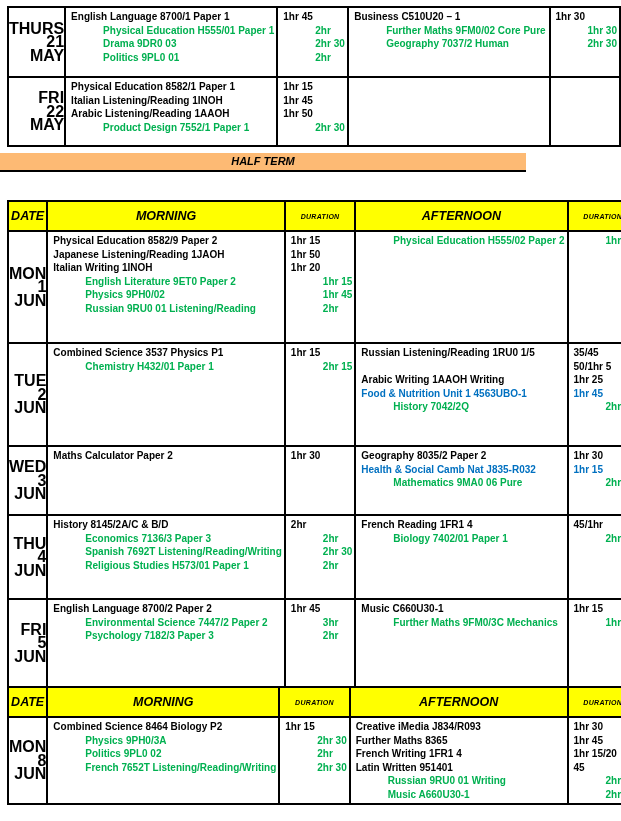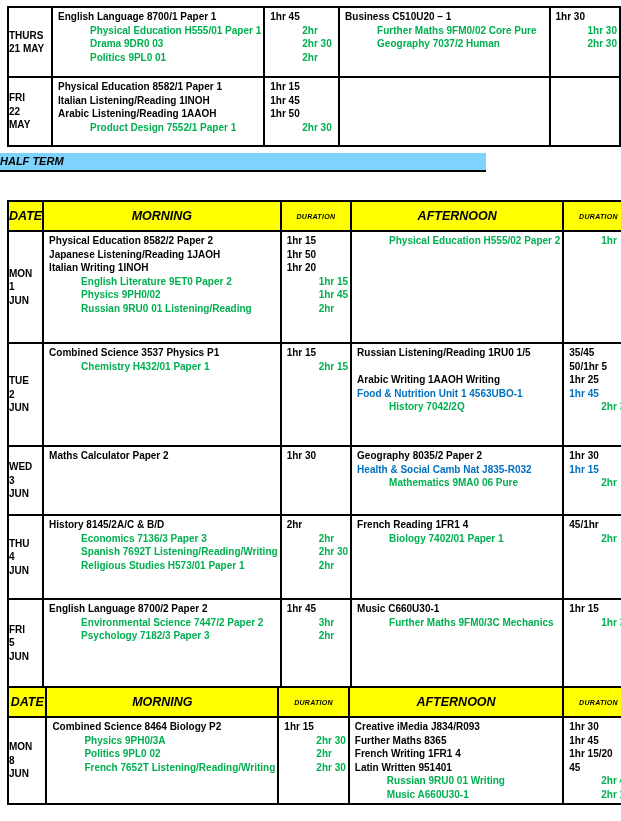--- a/index.html
+++ b/index.html
@@ -5,28 +5,28 @@
   html,body{margin:0;padding:0;background:#fff;}
   body{width:621px;height:821px;position:relative;overflow:hidden;
        font-family:"Liberation Sans",sans-serif;font-weight:bold;color:#000;}
   .page{position:relative;width:621px;height:821px;}
 
   table{border-collapse:collapse;table-layout:fixed;}
   td{border:2px solid #000;vertical-align:top;overflow:hidden;}
 
   
   .may-wrap{position:absolute;left:7px;top:6px;}
-  .banner{position:absolute;left:0;top:153px;width:486px;height:17px;
-          background:#7dd3fc;border-bottom:2px solid #000;
-          font-style:italic;font-size:11px;line-height:17px;}
+  .banner{position:absolute;left:0;top:153px;width:526px;height:17px;
+          background:#fdba74;border-bottom:2px solid #000;
+          text-align:center;font-style:italic;font-size:11px;line-height:17px;}
   .june-wrap{position:absolute;left:7px;top:200px;}
   .june2{margin-top:-2px;}
 
   
-  .date-cell{text-align:left;vertical-align:middle;font-size:10px;line-height:13.5px;padding:0;}
+  .date-cell{text-align:right;vertical-align:middle;font-size:16px;line-height:13.5px;padding:0;}
   .list-cell{padding:2px 2px 2px 5px;font-size:10px;line-height:13.5px;}
   .line{min-height:13.5px;white-space:nowrap;}
   .dline{min-height:13.5px;}
 
   
   .hdr td{background:#FFFF00;text-align:center;vertical-align:middle;
           font-style:italic;padding:0;}
   .hcell.big{font-size:12.5px;}
   .hcell.small{font-size:7px;letter-spacing:.3px;}
 
@@ -122,21 +122,21 @@
             <td class="hcell big">AFTERNOON</td>
             <td class="hcell small">DURATION</td>
           </tr>
           <tr style="height: 112px;">
             <td class="date-cell">
               <div class="dline">MON</div>
               <div class="dline">1</div>
               <div class="dline">JUN</div>
             </td>
             <td class="list-cell">
-              <div class="line c-black">Physical Education 8582/2 Paper 2</div>
+              <div class="line c-black">Physical Education 8582/9 Paper 2</div>
               <div class="line c-black">Japanese Listening/Reading 1JAOH</div>
               <div class="line c-black">Italian Writing 1INOH</div>
               <div class="line c-green">English Literature 9ET0 Paper 2</div>
               <div class="line c-green">Physics 9PH0/02</div>
               <div class="line c-green">Russian 9RU0 01 Listening/Reading</div>
             </td>
             <td class="list-cell">
               <div class="line c-black">1hr 15</div>
               <div class="line c-black">1hr 50</div>
               <div class="line c-black">1hr 20</div>

